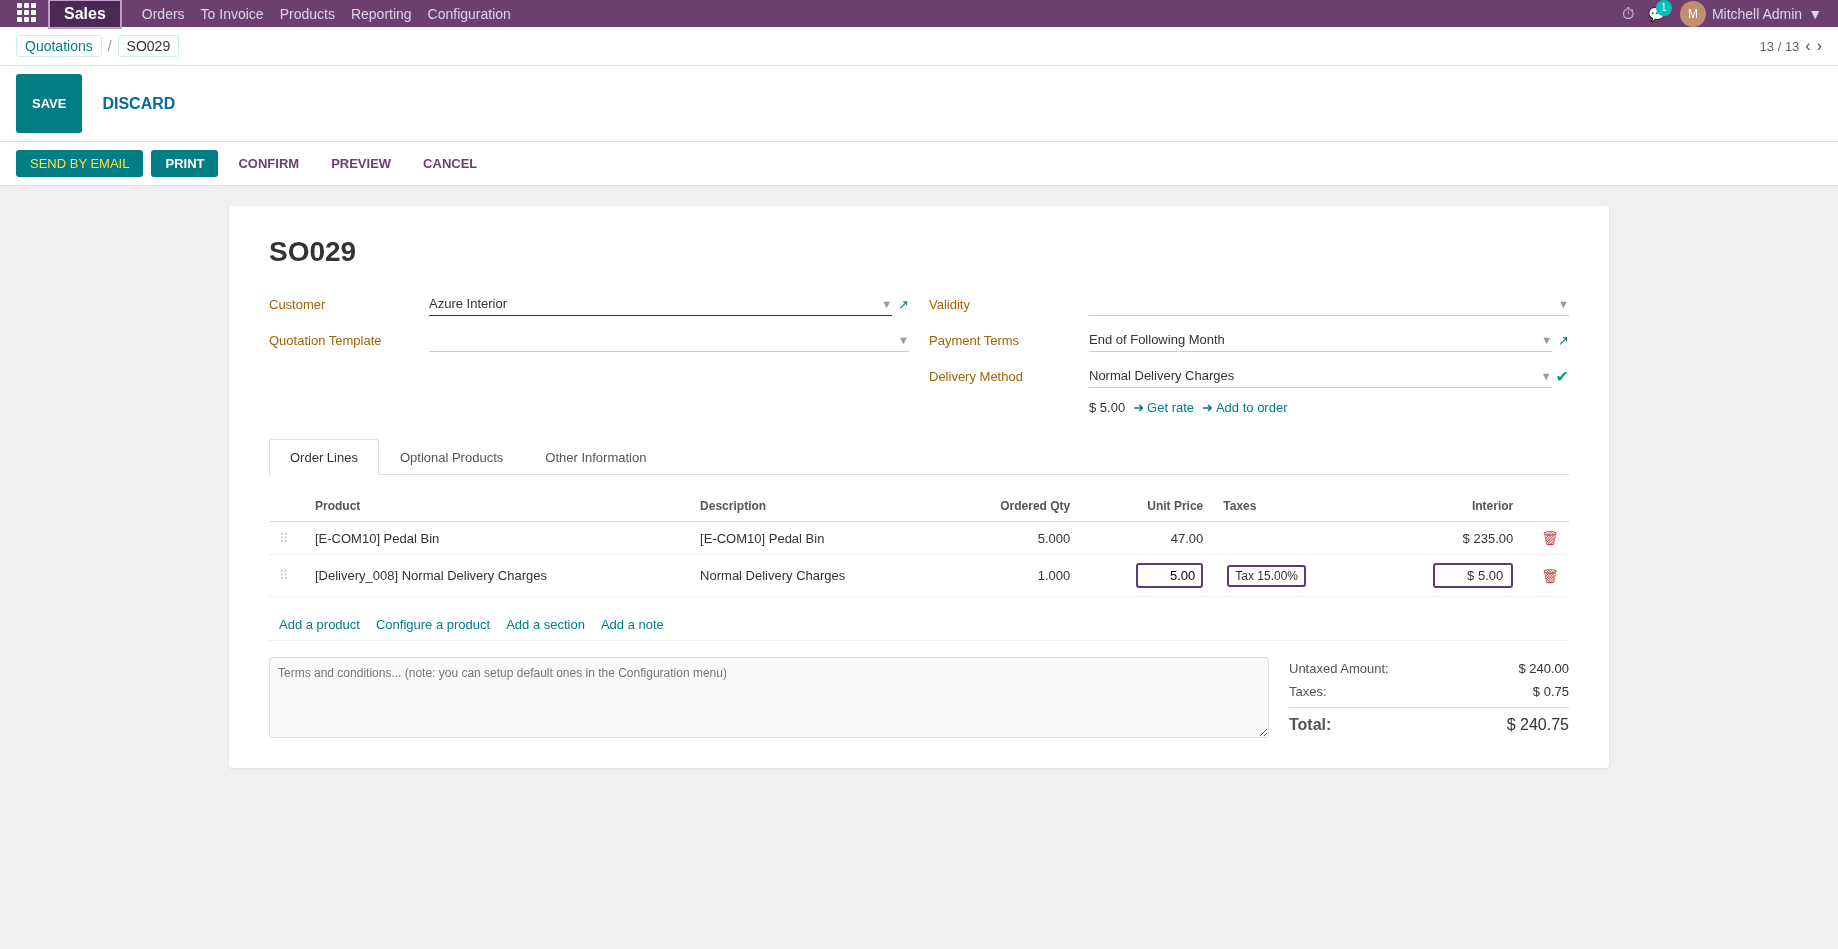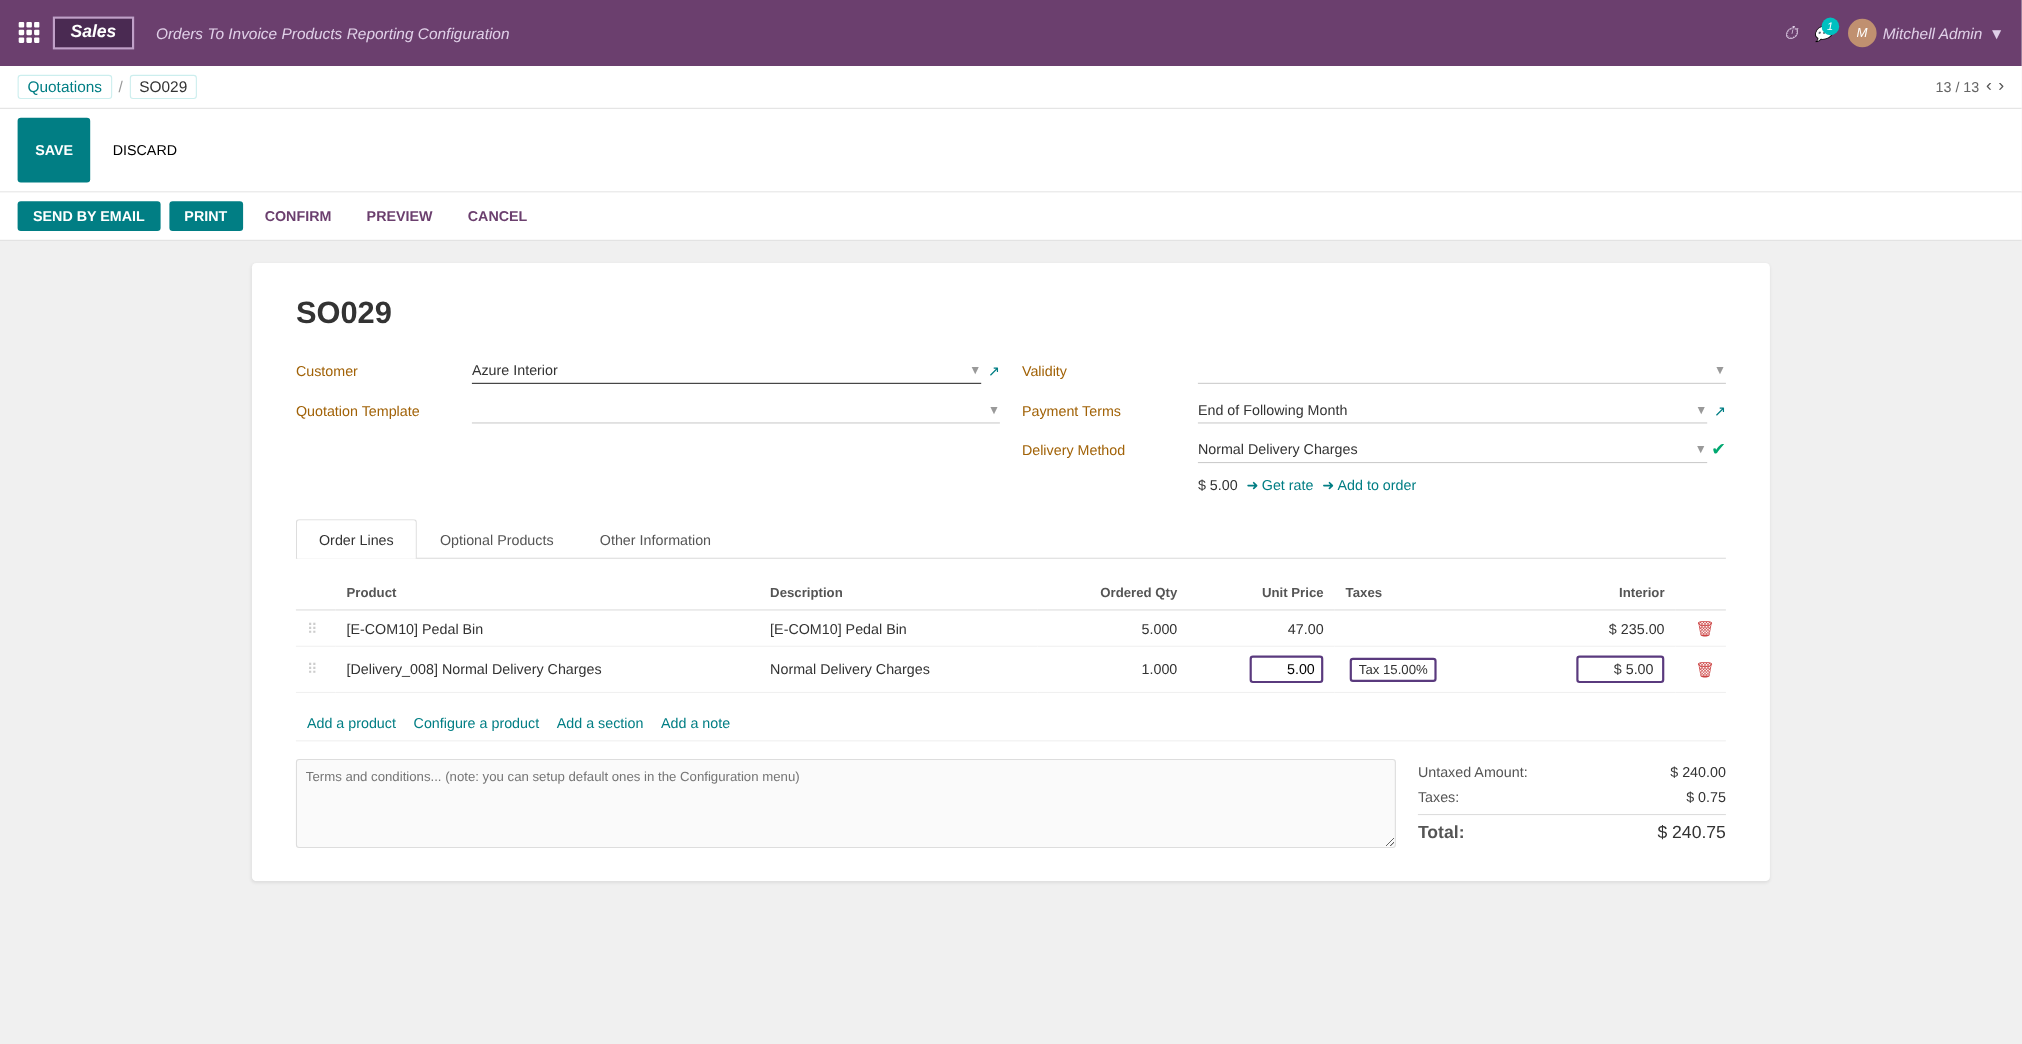--- a/index.html
+++ b/index.html
@@ -4,35 +4,34 @@
   <style>
     * { box-sizing: border-box; margin: 0; padding: 0; font-family: 'Segoe UI', Arial, sans-serif; }
     body { background: #f0f0f0; font-size: 14px; color: #333; }
 
     
     .top-nav {
       background: #6b3f6e;
       display: flex;
       align-items: center;
       padding: 0 16px;
-      height: 60px;
+      height: 27px;
       color: #fff;
-      font-style: italic;
     }
     .top-nav .apps-icon { margin-right: 12px; cursor: pointer; }
     .top-nav .brand {
       background: #4a2a52;
       border: 2px solid #c0a0c8;
       color: #fff;
       font-weight: bold;
       font-size: 16px;
       padding: 4px 14px;
       margin-right: 20px;
     }
-    .top-nav .nav-items { display: flex; gap: 4px; flex: 1; align-items: flex-end; }
+    .top-nav .nav-items { display: flex; gap: 16px; flex: 1; align-items: flex-end; }
     .top-nav .nav-items span { color: #e0d0e8; cursor: pointer; font-size: 14px; }
     .top-nav .nav-right { display: flex; align-items: center; gap: 14px; }
     .top-nav .nav-right .icon { color: #e0d0e8; cursor: pointer; font-size: 16px; }
     .top-nav .nav-right .chat-badge { position: relative; }
     .top-nav .nav-right .badge {
       background: #00c0c0;
       color: #fff;
       border-radius: 50%;
       font-size: 10px;
       width: 16px; height: 16px;
@@ -72,39 +71,39 @@
       color: #fff;
       border: none;
       padding: 22px 16px;
       border-radius: 3px;
       cursor: pointer;
       font-size: 13px;
       font-weight: 600;
     }
     .btn-discard {
       background: transparent;
-      color: #000000;
+      color: #0369a1;
       border: none;
       padding: 6px 12px;
       cursor: pointer;
-      font-size: 13px;
-      font-weight: 400;
+      font-size: 16px;
+      font-weight: 700;
     }
 
     
     .workflow-btns { display: flex; align-items: center; gap: 8px; }
     .btn-email {
       background: #017e84;
-      color: #ffffff;
+      color: #fde047;
       border: none;
       padding: 6px 14px;
       border-radius: 3px;
       cursor: pointer;
       font-size: 13px;
-      font-weight: 700;
+      font-weight: 400;
     }
     .btn-print {
       background: #017e84;
       color: #fff;
       border: none;
       padding: 6px 14px;
       border-radius: 3px;
       cursor: pointer;
       font-size: 13px;
       font-weight: 600;

